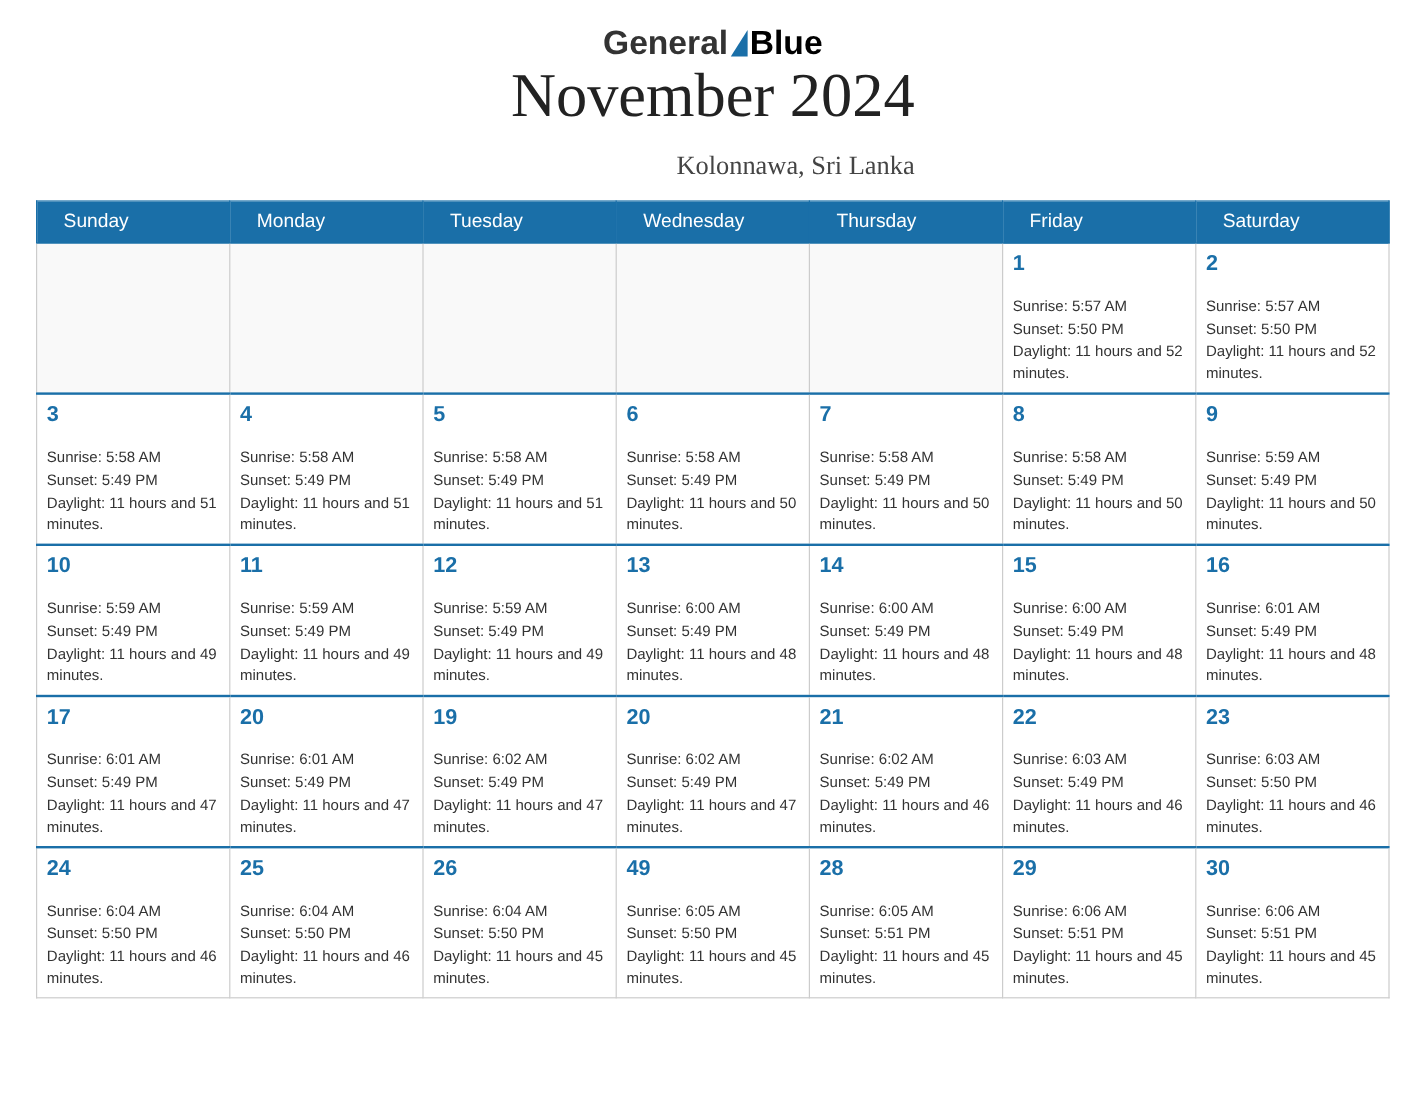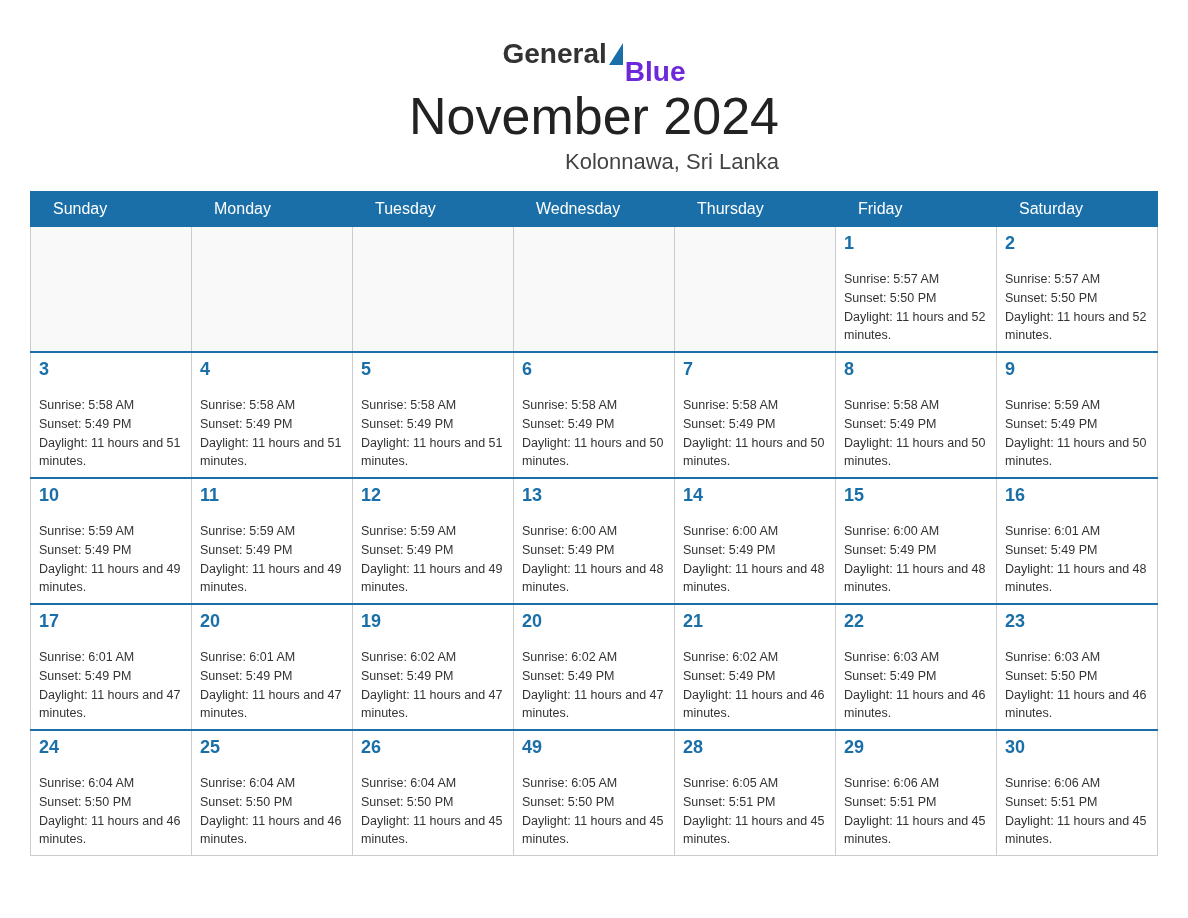--- a/index.html
+++ b/index.html
@@ -33,36 +33,36 @@
     }
     .logo-triangle {
       width: 0;
       height: 0;
       border-left: 14px solid transparent;
       border-bottom: 22px solid #1a6fa8;
       margin: 0 2px;
       display: inline-block;
     }
     .logo-blue {
-      color: #6d28d9;
-      margin-top: 36px;
+      color: #000000;
     }
     .title-area {
       text-align: right;
+      font-family: Liberation Serif, serif;
     }
     .month-title {
       font-size: 52px;
       font-weight: normal;
       color: #222;
       line-height: 1.1;
     }
     .location-title {
       font-size: 22px;
       color: #444;
-      margin-top: 4px;
+      margin-top: 16px;
     }
     .calendar-table {
       width: 100%;
       border-collapse: collapse;
       table-layout: fixed;
     }
     .calendar-table th {
       background-color: #1a6fa8;
       color: #fff;
       padding: 8px 22px;

